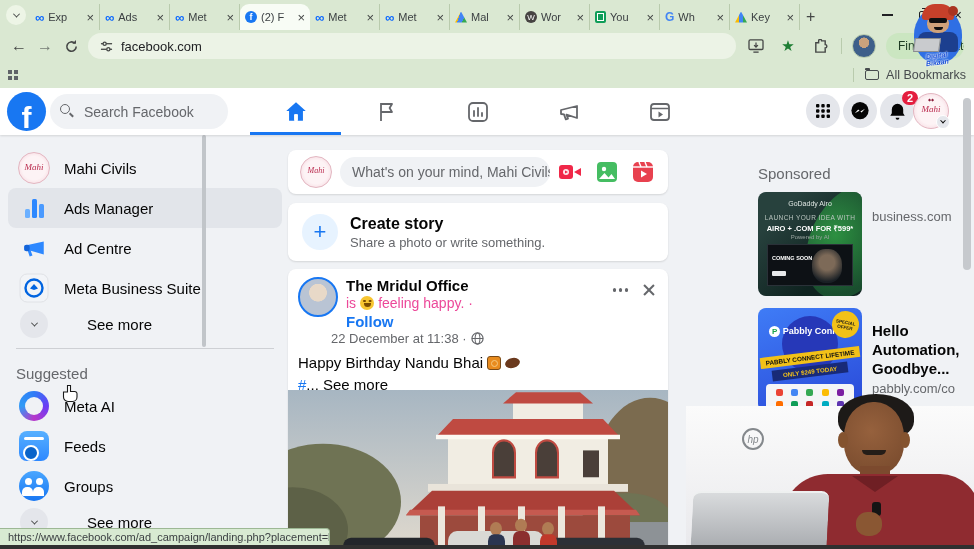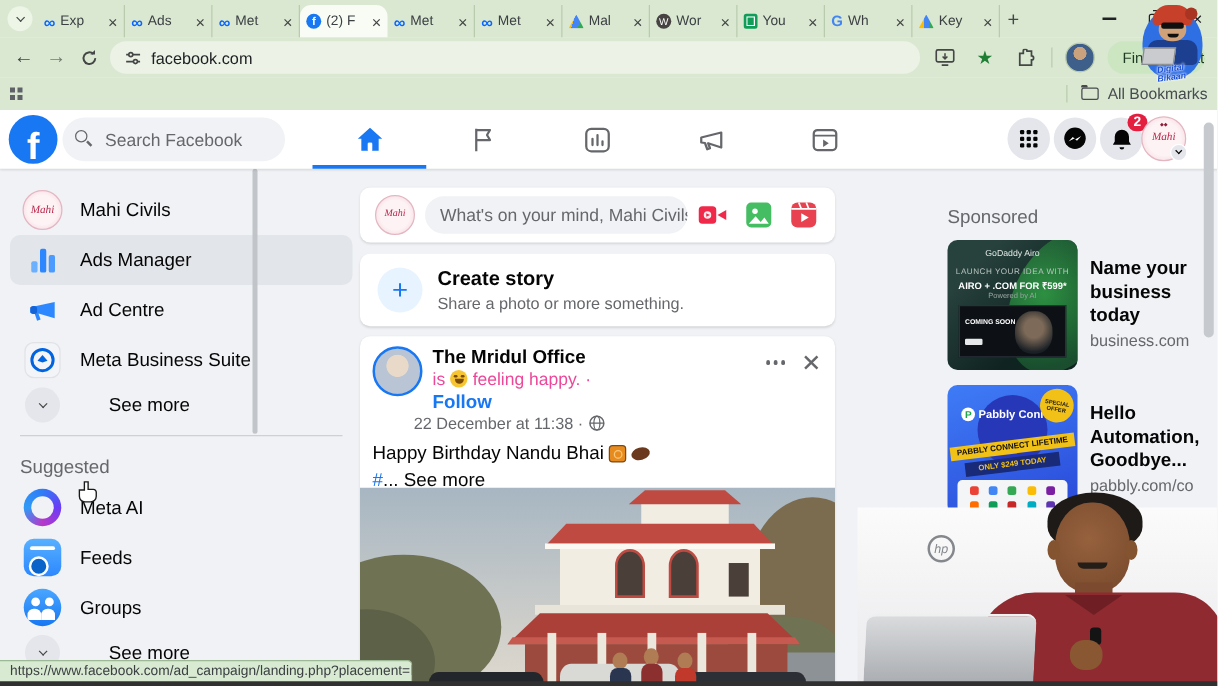--- a/index.html
+++ b/index.html
@@ -523,21 +523,21 @@
               <line x1="13" y1="1" x2="15" y2="6" stroke="#fff" stroke-width="1.4"></line>
               <path d="M9 9.5l6 3.5-6 3.5z" fill="#fff"></path>
             </svg>
         </div>
       </div>
 
       <div class="card story-card">
         <span class="plus-circle">+</span>
         <div>
           <div class="story-title">Create story</div>
-          <div class="story-sub">Share a photo or more something.</div>
+          <div class="story-sub">Share a photo or write something.</div>
         </div>
       </div>
 
       <div class="card post-card">
         <span class="post-avatar"></span>
         <div class="post-name">The Mridul Office</div>
         <div class="post-feeling">
           <span>is</span>
           <span class="smiley"></span>
           <span>feeling happy. ·</span>
@@ -623,21 +623,20 @@
           <span class="gd-l1">LAUNCH YOUR IDEA WITH</span>
           <span class="gd-l2">AIRO + .COM FOR ₹599*</span>
           <span class="gd-l3">Powered by AI</span>
           <span class="gd-video">
             <span class="gd-face"></span>
             <span class="gd-coming">COMING SOON</span>
             <span class="gd-btn"></span>
           </span>
         </div>
         <div class="ad-body">
-          <div class="ad-title">Name your business today</div>
           <div class="ad-domain">business.com</div>
         </div>
       </div>
 
       <div class="ad">
         <div class="ad-img pabbly">
           <span class="pb-ring"></span>
           <span class="pb-logo"><i>P</i> <span>Pabbly Connect</span></span>
           <span class="pb-badge">SPECIAL OFFER</span>
           <span class="pb-banner1">PABBLY CONNECT LIFETIME</span>

